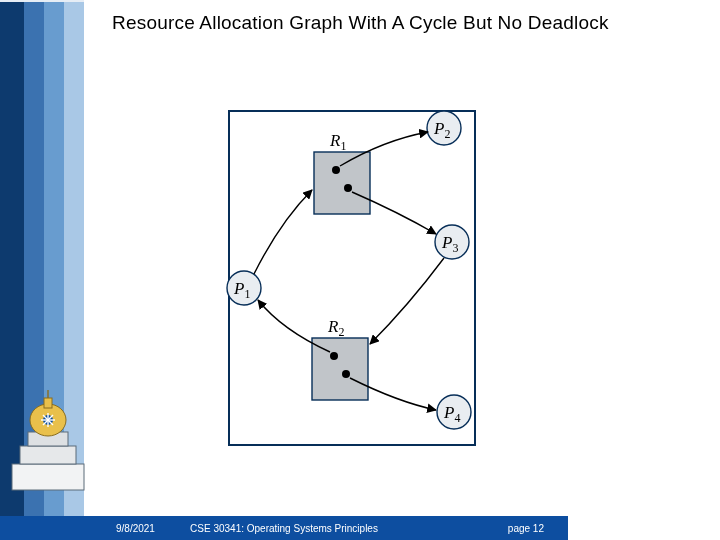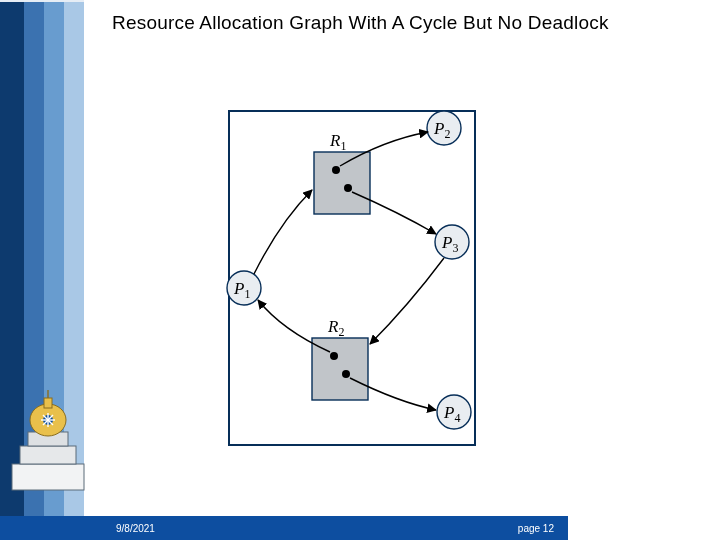--- a/index.html
+++ b/index.html
@@ -115,21 +115,21 @@
     position: absolute;
     left: 116px;
   }
   .footer .course {
     position: absolute;
     left: 50%;
     transform: translateX(-50%);
   }
   .footer .page {
     position: absolute;
-    right: 14px;
+    right: 24px;
   }
 </style>
 </head>
 <body>
 
 <div class="left-stripe"></div>
 
 <div class="title-bar">
   <span class="title-text">Resource Allocation Graph With A Cycle But No Deadlock</span>
 </div>
@@ -201,14 +201,15 @@
   <line x1="42" y1="2" x2="42" y2="10" stroke="#8a6d1e" stroke-width="1.4"></line>
   <circle cx="42" cy="32" r="5" fill="#0d4ea0"></circle>
   <line x1="37" y1="27" x2="47" y2="37" stroke="#fff" stroke-width="1.4"></line>
   <line x1="47" y1="27" x2="37" y2="37" stroke="#fff" stroke-width="1.4"></line>
   <line x1="42" y1="25" x2="42" y2="39" stroke="#fff" stroke-width="1.4"></line>
   <line x1="35" y1="32" x2="49" y2="32" stroke="#fff" stroke-width="1.4"></line>
 </svg>
 
 <div class="footer">
   <span class="date">9/8/2021</span>
+  <span class="course">CSE 30341: Operating Systems Principles</span>
   <span class="page">page 12</span>
 </div>
 
 </body></html>

